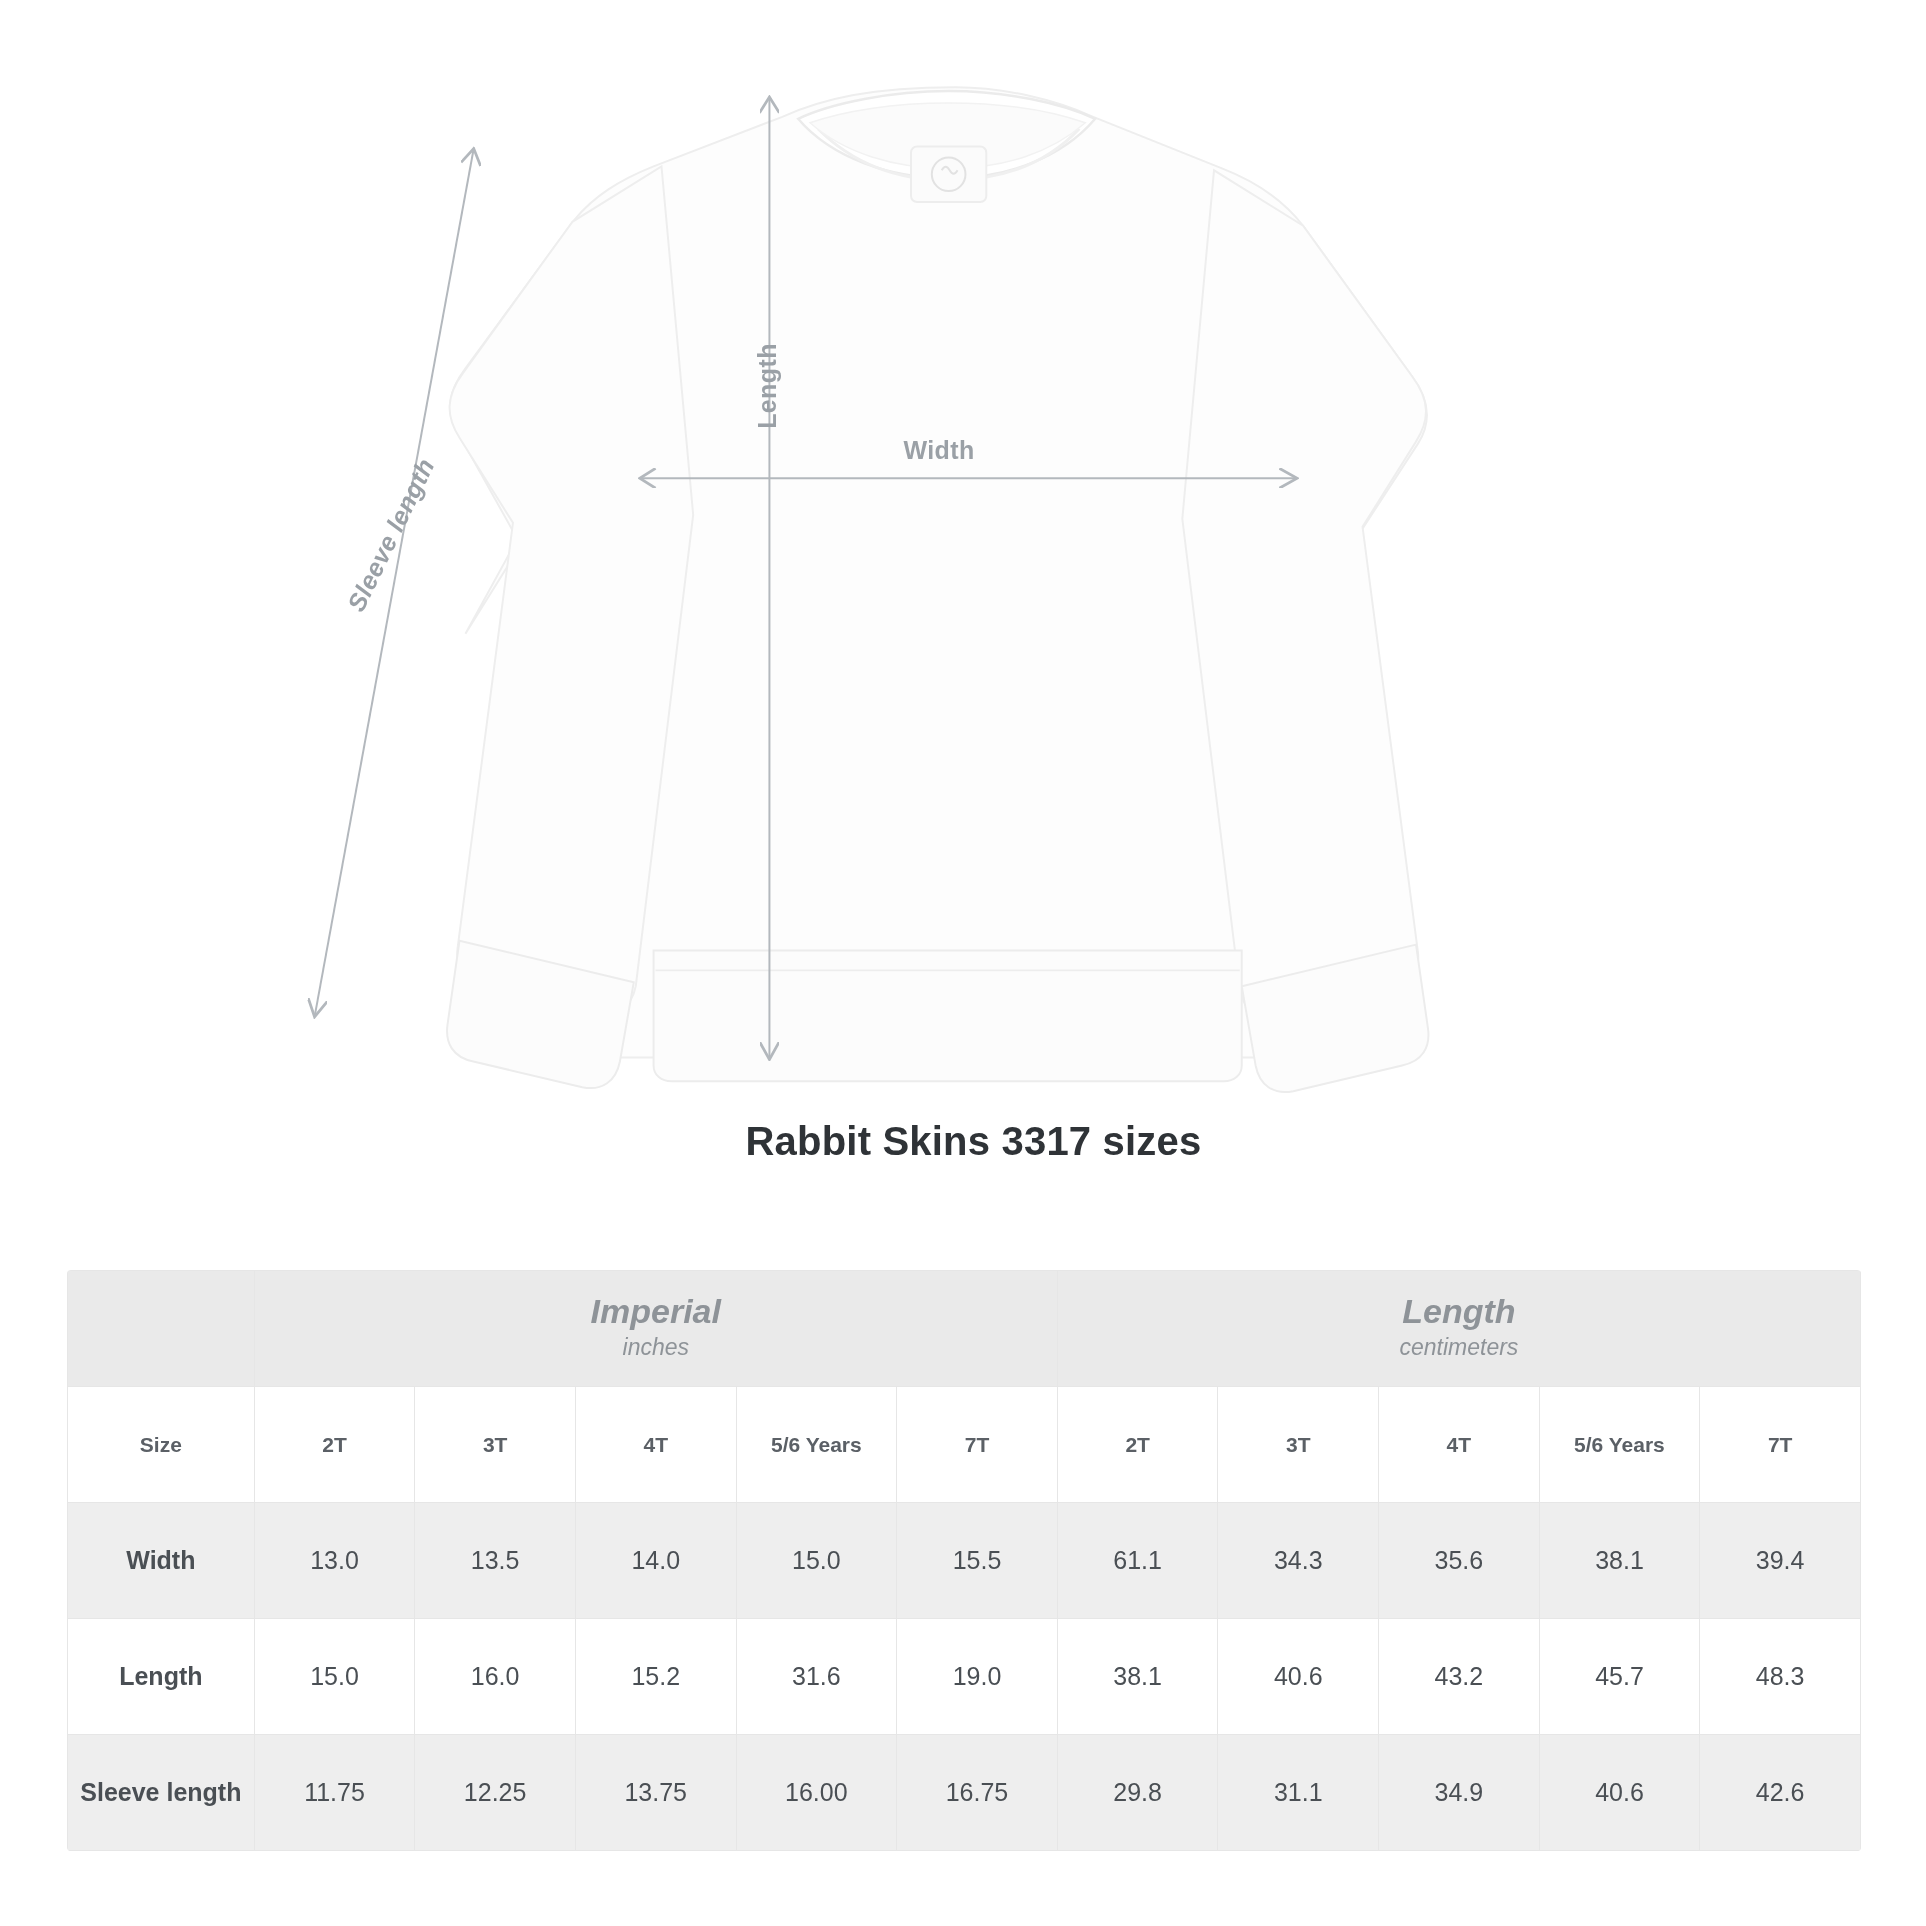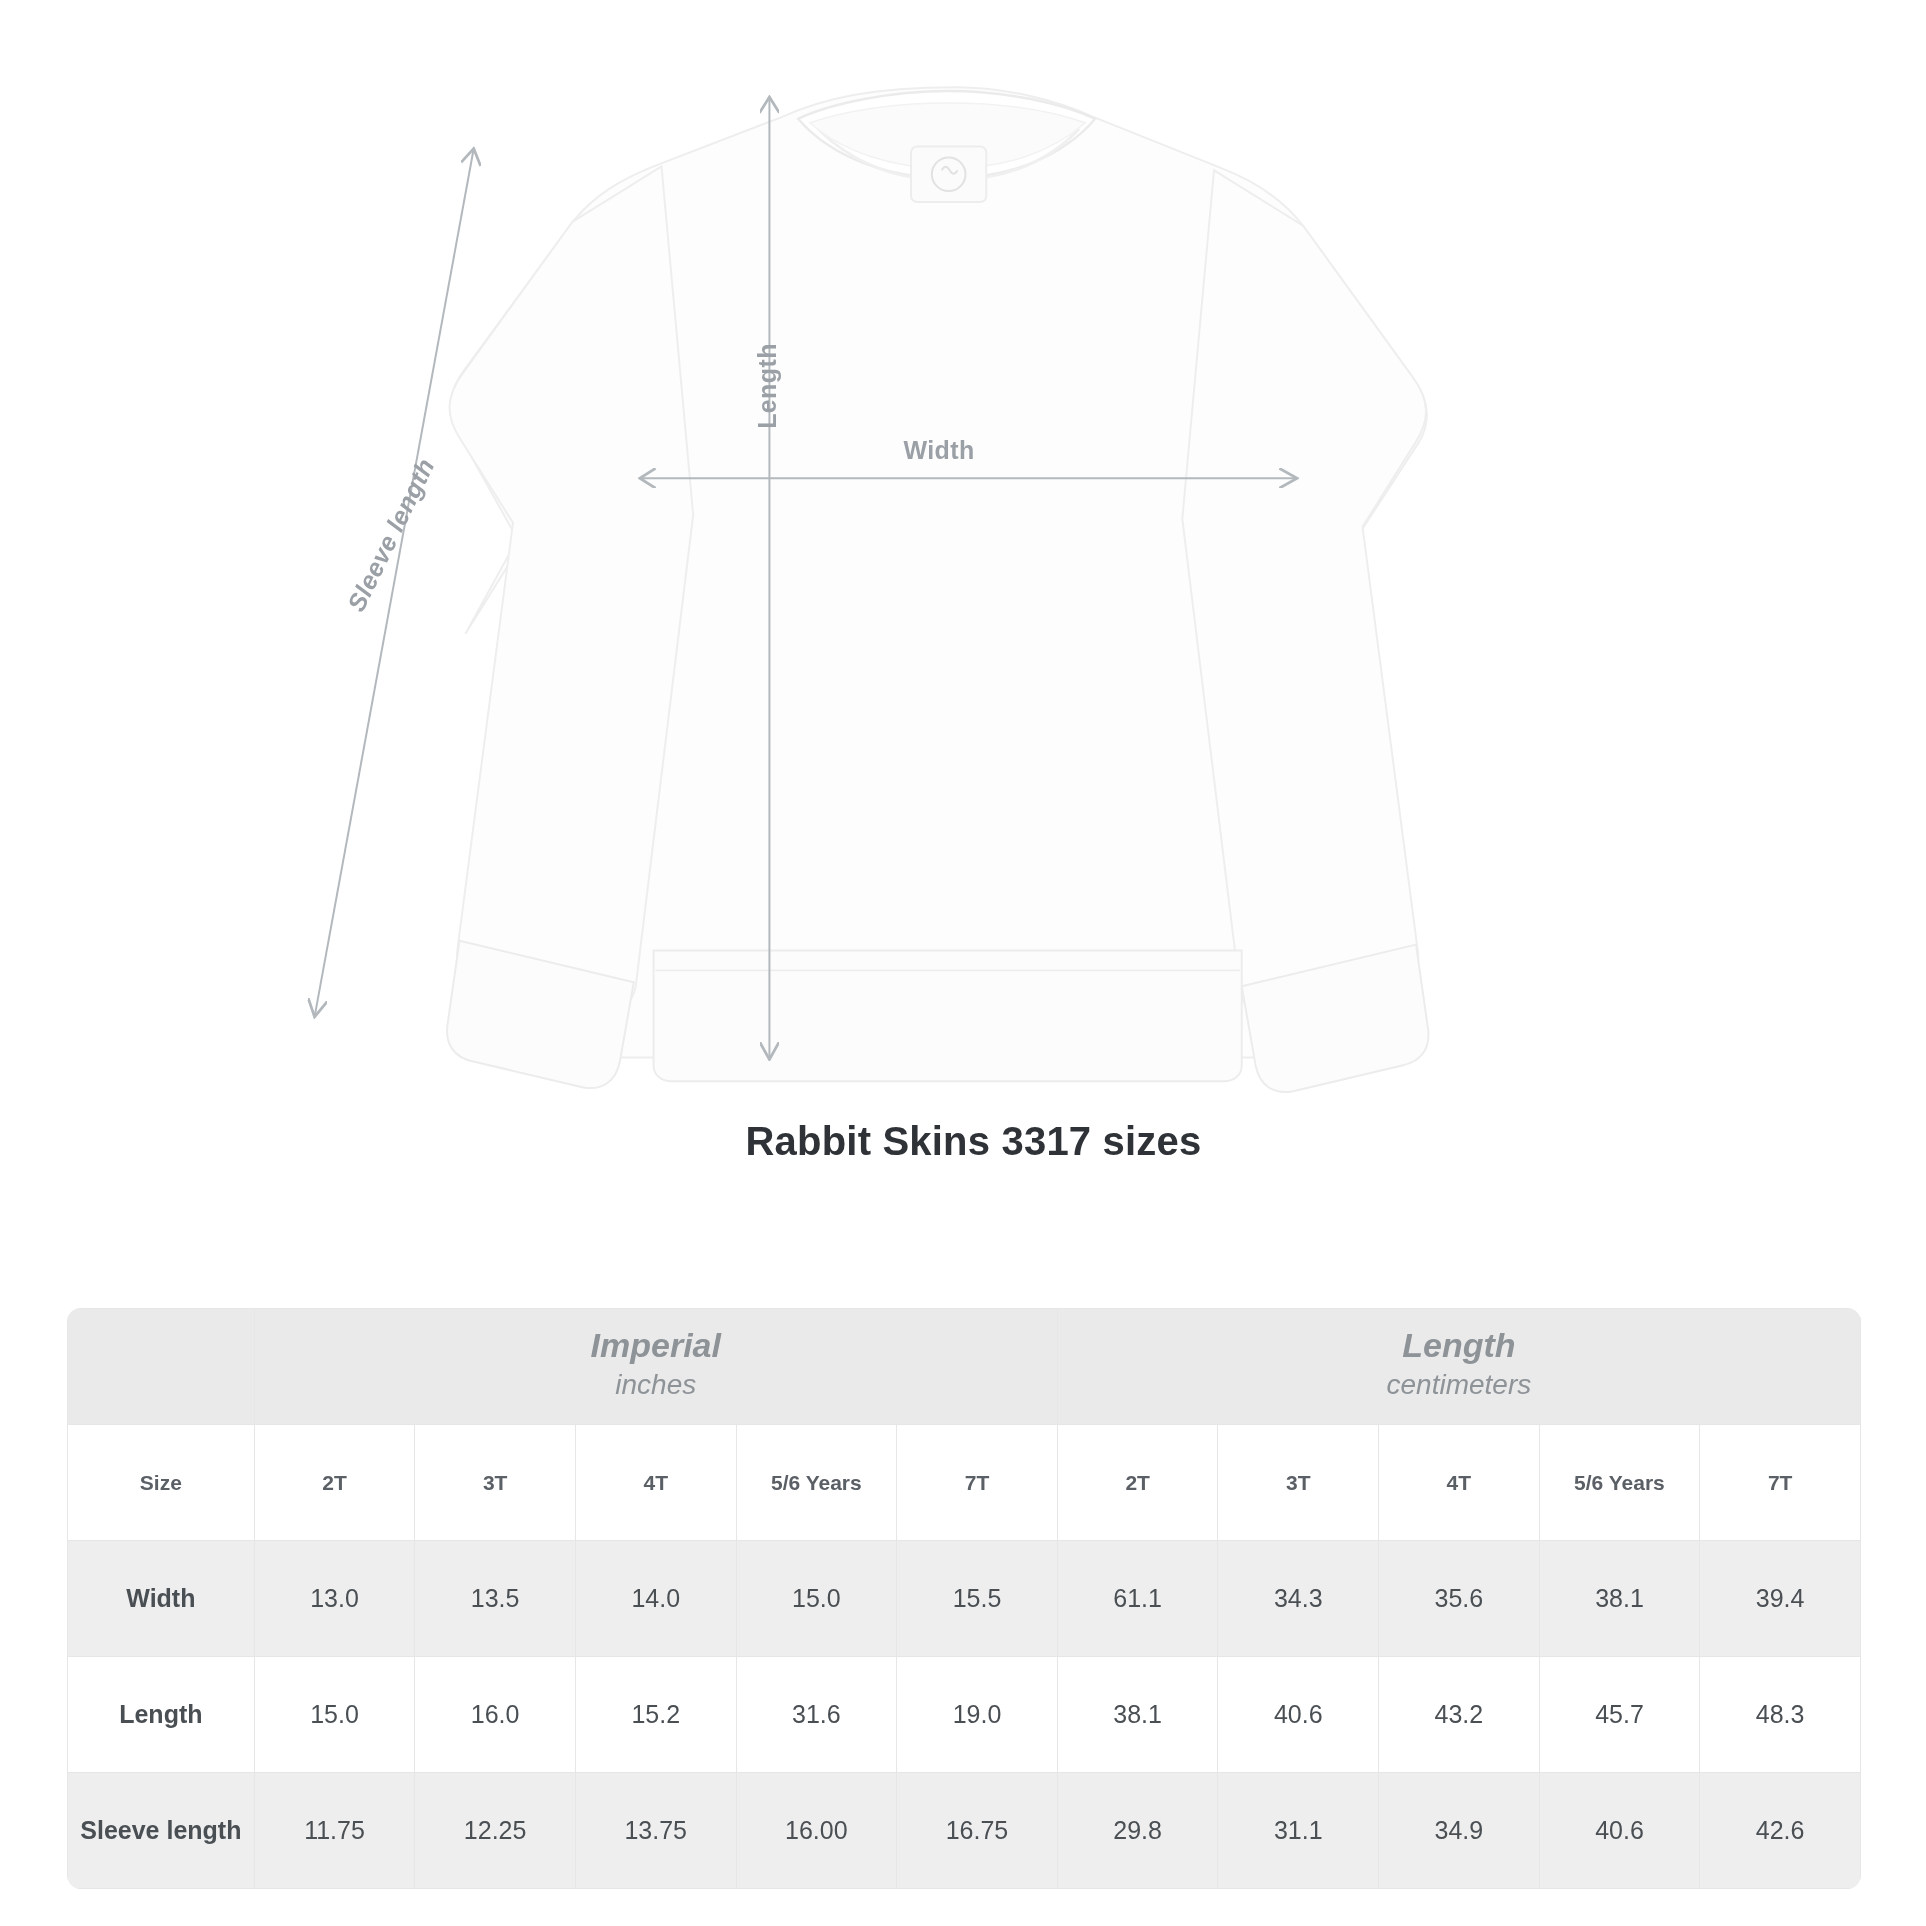--- a/index.html
+++ b/index.html
@@ -75,23 +75,22 @@
     position: absolute;
     left: 67px;
     top: 1270px;
     width: 1794px;
   }
 
   table.size-table {
     width: 100%;
     border-collapse: collapse;
     table-layout: fixed;
-    border-radius: 14px;
+    border-radius: 4px;
     overflow: hidden;
-    margin-top: 38px;
   }
 
   table.size-table td, table.size-table th {
     border: 1px solid #e6e6e6;
     text-align: center;
     font-size: 25px;
     color: #4a4f54;
     padding: 0;
     height: 115px;
     vertical-align: middle;
@@ -103,21 +102,21 @@
     height: 149px;
   }
   .unit-head .unit-main {
     font-size: 34px;
     font-weight: bold;
     font-style: italic;
     color: #8e9398;
     line-height: 1.1;
   }
   .unit-head .unit-sub {
-    font-size: 28px;
+    font-size: 23px;
     font-style: italic;
     color: #8e9398;
     line-height: 1.5;
   }
 
   tr.head-row td {
     background: #ffffff;
     font-weight: bold;
     color: #5b6066;
     font-size: 21px;

